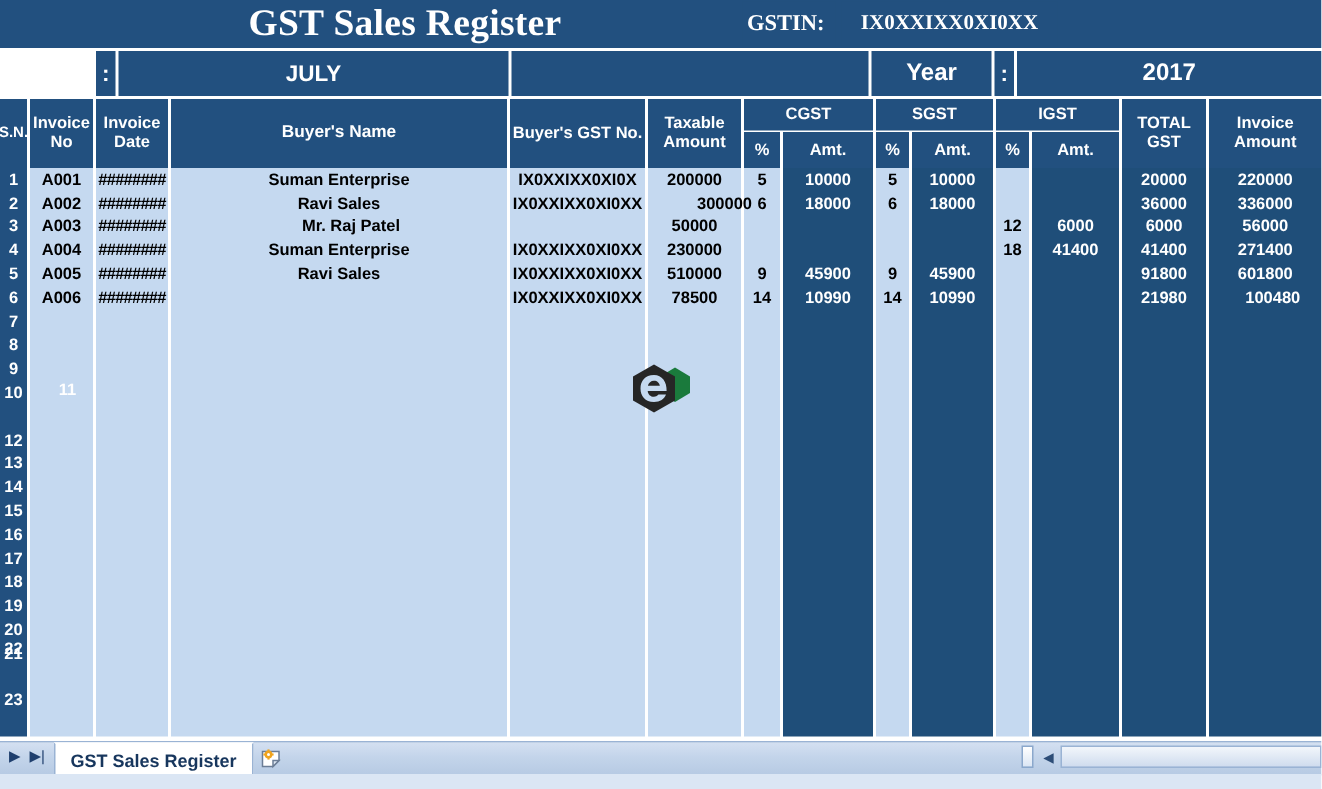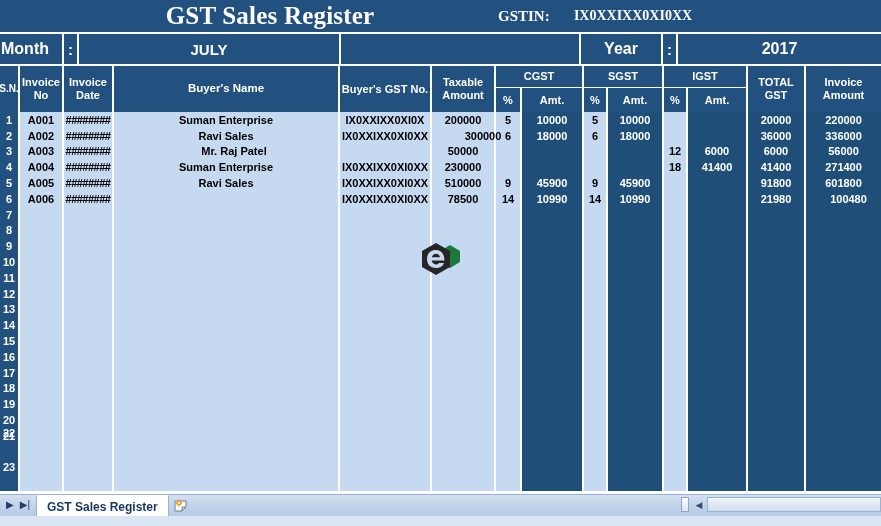--- a/index.html
+++ b/index.html
@@ -219,21 +219,20 @@
 </head>
 <body>
 
 <div id="sheet">
 
   <div id="titleband"></div>
   <div id="title-text">GST Sales Register</div>
   <div class="cell dk" id="gstin-label">GSTIN:</div>
   <div class="cell dk" id="gstin-value">IX0XXIXX0XI0XX</div>
 
-  <div class="cell dk band2" id="month-label">Month</div>
   <div class="cell dk band2" id="month-colon">:</div>
   <div class="cell dk band2" id="month-value">JULY</div>
   <div class="cell dk band2" id="band2-gap"></div>
   <div class="cell dk band2" id="year-label">Year</div>
   <div class="cell dk band2" id="year-colon">:</div>
   <div class="cell dk band2" id="year-value">2017</div>
 
   <div class="cell hdr hdr-full" style="left:0;width:18px;font-size:10px;">S.N.</div>
 
   <div class="cell hdr hdr-full" style="left:20px;width:42px;">
@@ -304,21 +303,21 @@
       <div class="rownum" style="top: 112px;">1</div>
       <div class="rownum" style="top: 127.8px;">2</div>
       <div class="rownum" style="top: 143.6px;">3</div>
       <div class="rownum" style="top: 159.4px;">4</div>
       <div class="rownum" style="top: 175.2px;">5</div>
       <div class="rownum" style="top: 191px;">6</div>
       <div class="rownum" style="top: 206.8px;">7</div>
       <div class="rownum" style="top: 222.6px;">8</div>
       <div class="rownum" style="top: 238.4px;">9</div>
       <div class="rownum" style="top: 254.2px;">10</div>
-      <div class="rownum" style="top: 270px;">11</div>
+      <div class="rownum" style="top: 252px; padding-left: 36px;">11</div>
       <div class="rownum" style="top: 285.8px;">12</div>
       <div class="rownum" style="top: 301.6px;">13</div>
       <div class="rownum" style="top: 317.4px;">14</div>
       <div class="rownum" style="top: 333.2px;">15</div>
       <div class="rownum" style="top: 349px;">16</div>
       <div class="rownum" style="top: 364.8px;">17</div>
       <div class="rownum" style="top: 380.6px;">18</div>
       <div class="rownum" style="top: 396.4px;">19</div>
       <div class="rownum" style="top: 412.2px;">20</div>
       <div class="rownum" style="top: 428px;">21</div>

